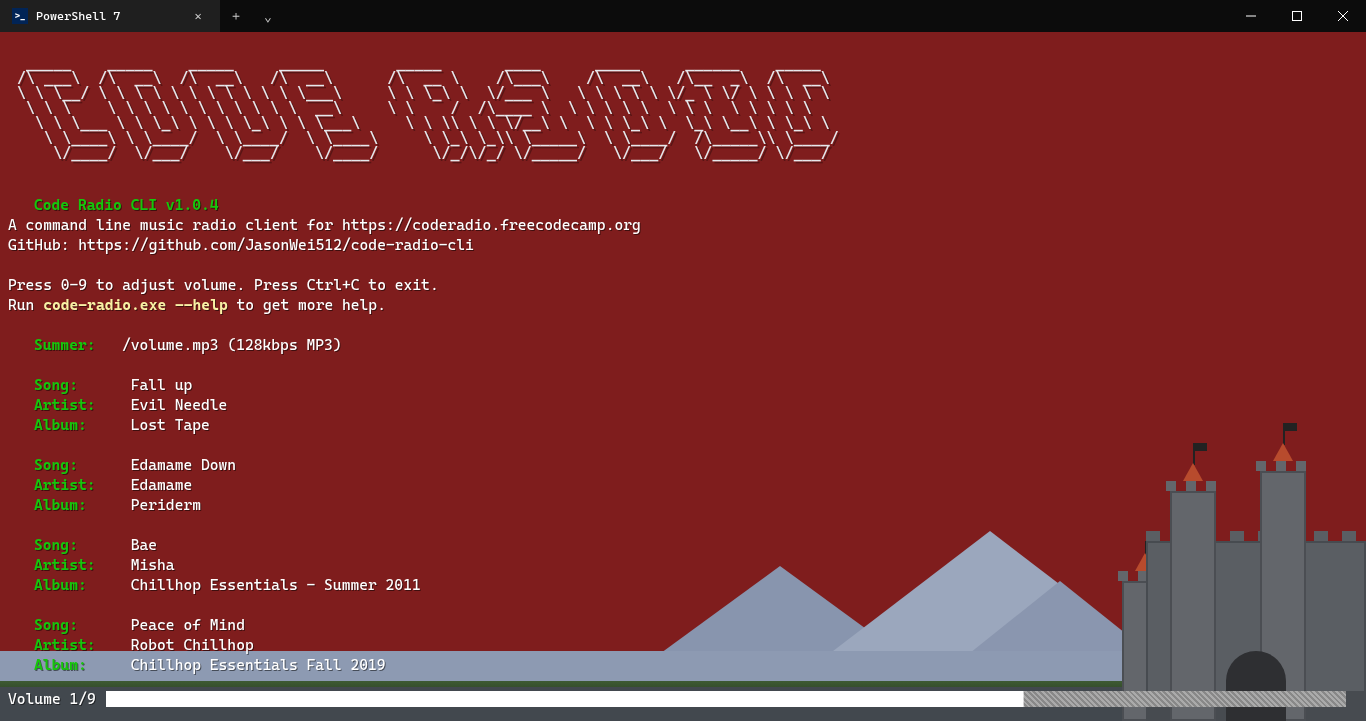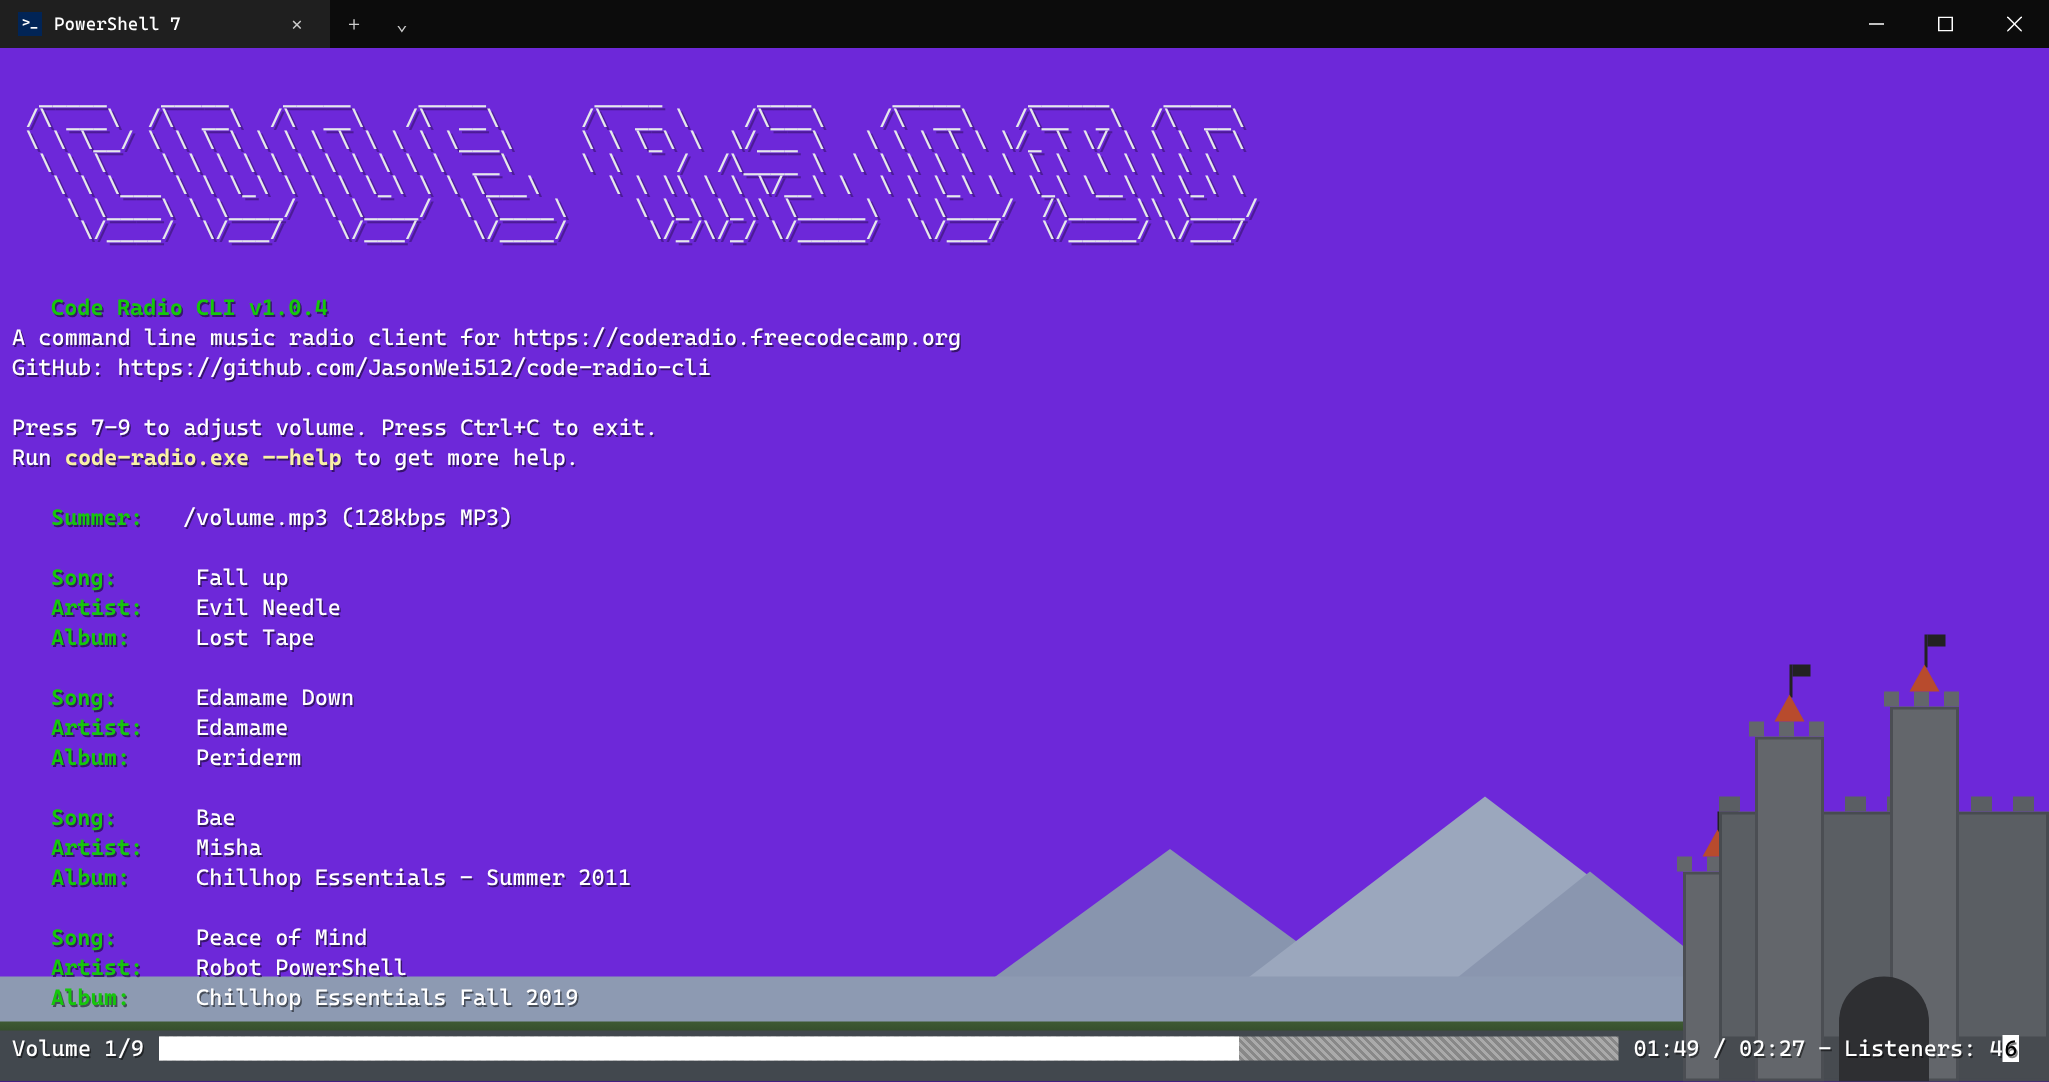--- a/index.html
+++ b/index.html
@@ -53,21 +53,21 @@
     color:#fff;
     font-size:11px;
   }
 
   
   .terminal {
     position:relative;
     width:1366px;
     height:689px;
     overflow:hidden;
-    background:#6d28d9; 
+    background:#7f1d1d; 
     font-size:15px;
     line-height:20px;
     color:#fff;
     font-weight:500;
   }
 
   
   .landscape {
     position:absolute; inset:0;
     pointer-events:none;
@@ -261,42 +261,39 @@
  /\ ___\  /\  __\  /\  __\   /\  __\      /\  __ \    /\___\    /\  __\   /\__  _\  /\  __\ 
  \ \ \__/ \ \ \ \ \ \ \ \ \ \ \ \___\     \ \ \_\ \  \/___ \   \ \ \ \ \ \/_ \ \/ \ \ \ \ \
   \ \ \    \ \ \ \ \ \ \ \ \ \ \  __\     \ \    /  /\____ \  \ \ \ \ \  \ \ \  \ \ \ \ \
    \ \ \___ \ \ \_\ \ \ \ \_\ \ \ \___\     \ \ \\ \ \ \/__\ \  \ \ \_\ \  \_\ \__\ \ \_\ \
     \ \____\ \ \____/  \ \____/  \ \____\     \ \_\ \_\\ \_____\  \ \____/  /\_____\\ \____/
      \/____/  \/___/    \/___/    \/____/      \/_/\/_/ \/_____/   \/___/   \/_____/ \/___/ </pre>
 <span class="green">Code Radio CLI v1.0.4</span>
 <span class="white">A command line music radio client for https://coderadio.freecodecamp.org</span>
 <span class="white"><span>GitHub: </span><span>https://github.com/JasonWei512/code-radio-cli</span></span>
 
-<span class="white">Press 7-9 to adjust volume. Press Ctrl+C to exit.</span>
+<span class="white">Press 0-9 to adjust volume. Press Ctrl+C to exit.</span>
 <span><span class="white">Run </span><span class="yellow">code-radio.exe --help</span><span class="white"> to get more help.</span></span>
 
 <span><span class="green">Summer:</span>   <span class="white">/volume.mp3 (128kbps MP3)</span></span>
 
 <span><span class="green">Song:</span>      <span class="white">Fall up</span></span>
 <span><span class="green">Artist:</span>    <span class="white">Evil Needle</span></span>
 <span><span class="green">Album:</span>     <span class="white">Lost Tape</span></span>
 
 <span><span class="green">Song:</span>      <span class="white">Edamame Down</span></span>
 <span><span class="green">Artist:</span>    <span class="white">Edamame</span></span>
 <span><span class="green">Album:</span>     <span class="white">Periderm</span></span>
 
 <span><span class="green">Song:</span>      <span class="white">Bae</span></span>
 <span><span class="green">Artist:</span>    <span class="white">Misha</span></span>
 <span><span class="green">Album:</span>     <span class="white">Chillhop Essentials - Summer 2011</span></span>
 
 <span><span class="green">Song:</span>      <span class="white">Peace of Mind</span></span>
-<span><span class="green">Artist:</span>    <span class="white">Robot PowerShell</span></span>
+<span><span class="green">Artist:</span>    <span class="white">Robot Chillhop</span></span>
 <span><span class="green">Album:</span>     <span class="white">Chillhop Essentials Fall 2019</span></span>
 </div>
 
   <div class="status-line">
     <span class="white">Volume 1/9</span>
     <div class="progress" style="--pct: 74%;"></div>
-    <span class="status-right white">
-      <span>01:49</span> / <span>02:27</span> - <span>Listeners:</span> <span>4</span><span class="listeners-last">6</span>
-    </span>
   </div>
 </div>
 
 </body></html>

